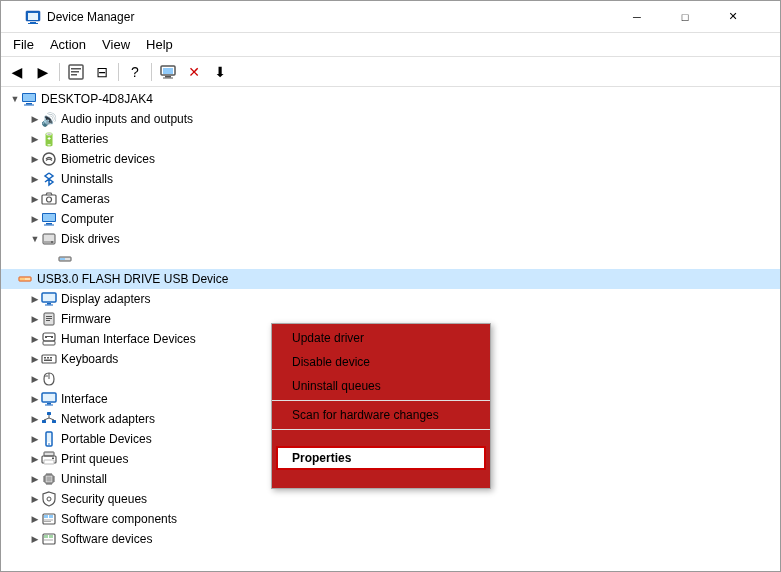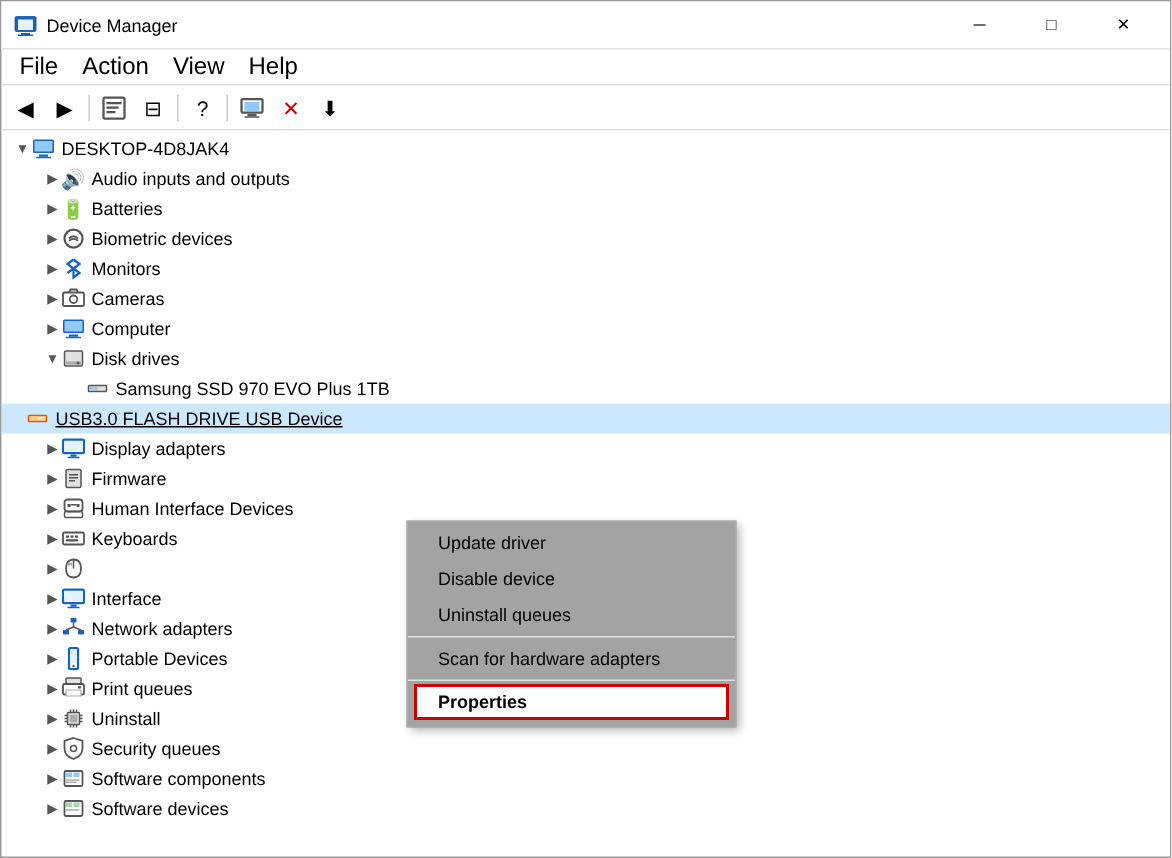--- a/index.html
+++ b/index.html
@@ -17,21 +17,21 @@
       background: #fff;
       border: 1px solid #999;
       display: flex;
       flex-direction: column;
     }
     .title-bar {
       background: #fff;
       height: 32px;
       display: flex;
       align-items: center;
-      padding: 0 8px;
+      padding: 0 24px;
       border-bottom: 1px solid #e0e0e0;
       justify-content: space-between;
     }
     .title-bar-left {
       display: flex;
       align-items: center;
       gap: 6px;
     }
     .title-text {
       font-size: 12px;
@@ -57,21 +57,21 @@
     .menu-bar {
       height: 24px;
       display: flex;
       align-items: center;
       padding: 0 4px;
       border-bottom: 1px solid #e0e0e0;
     }
     .menu-item {
       padding: 2px 8px;
       cursor: pointer;
-      font-size: 16px;
+      font-size: 13px;
     }
 
     .toolbar {
       height: 30px;
       display: flex;
       align-items: center;
       padding: 0 4px;
       border-bottom: 1px solid #e0e0e0;
       gap: 2px;
     }
@@ -138,39 +138,39 @@
       font-size: 13px;
       flex-shrink: 0;
     }
     .item-label {
       font-size: 12px;
     }
 
     
     .context-menu {
       position: absolute;
-      top: 260px;
+      top: 236px;
       left: 270px;
       width: 220px;
-      background: #a3a3a3;
+      background: #b91c1c;
       border: 1px solid #aaa;
       box-shadow: 2px 2px 6px rgba(0,0,0,0.3);
       z-index: 100;
       padding: 2px 0;
     }
     .ctx-item {
       padding: 5px 20px;
       cursor: pointer;
       font-size: 12px;
     }
     .ctx-item.highlighted {
       background: #fff;
       font-weight: bold;
       border: 2px solid #cc0000;
-      margin: 2px 4px;
+      margin: 16px 4px;
       padding: 3px 14px;
     }
     .ctx-separator {
       height: 1px;
       background: #e0e0e0;
       margin: 2px 0;
     }
 
     
     .usb-item {
@@ -308,21 +308,21 @@
         <span class="item-label">Biometric devices</span>
       </div>
 
       <div class="tree-item" style="padding-left:28px;">
         <span class="expand-arrow">▶</span>
         <span class="tree-icon bt-icon">
           <svg width="16" height="16" viewBox="0 0 16 16">
             <path d="M8 2 L12 5 L8 8 L12 11 L8 14 L8 8 L4 11 L8 8 L4 5 L8 2" fill="none" stroke="#1565c0" stroke-width="1.5"></path>
           </svg>
         </span>
-        <span class="item-label">Monitors</span>
+        <span class="item-label">Uninstalls</span>
       </div>
 
       <div class="tree-item" style="padding-left:28px;">
         <span class="expand-arrow">▶</span>
         <span class="tree-icon cam-icon">
           <svg width="16" height="16" viewBox="0 0 16 16">
             <rect x="1" y="4" width="14" height="9" rx="1" fill="none" stroke="#555" stroke-width="1.2"></rect>
             <circle cx="8" cy="8.5" r="2.5" fill="none" stroke="#555" stroke-width="1.2"></circle>
             <path d="M5 4 L6 2 L10 2 L11 4" fill="none" stroke="#555" stroke-width="1.2"></path>
           </svg>
@@ -356,24 +356,23 @@
       </div>
 
       <div class="tree-item" style="padding-left:44px;">
         <span class="expand-arrow" style="visibility:hidden;">▶</span>
         <span class="tree-icon">
           <svg width="16" height="16" viewBox="0 0 16 16">
             <rect x="2" y="6" width="12" height="4" rx="0.5" fill="#e0e0e0" stroke="#555" stroke-width="1"></rect>
             <rect x="3" y="7" width="5" height="2" fill="#90caf9"></rect>
           </svg>
         </span>
-        <span class="item-label">Samsung SSD 970 EVO Plus 1TB</span>
-      </div>
-
-      <div class="tree-item usb-item" style="text-decoration:underline;">
+      </div>
+
+      <div class="tree-item usb-item" style="">
         <span class="expand-arrow" style="visibility:hidden;">▶</span>
         <span class="tree-icon usb-icon">
           <svg width="16" height="16" viewBox="0 0 16 16">
             <rect x="2" y="6" width="12" height="4" rx="0.5" fill="#ffe0b2" stroke="#e65100" stroke-width="1"></rect>
             <rect x="3" y="7" width="5" height="2" fill="#ffcc80"></rect>
           </svg>
         </span>
         <span class="item-label">USB3.0 FLASH DRIVE USB Device</span>
       </div>
 
@@ -554,20 +553,20 @@
           </svg>
         </span>
         <span class="item-label">Software devices</span>
       </div>
 
       <div class="context-menu">
         <div class="ctx-item">Update driver</div>
         <div class="ctx-item">Disable device</div>
         <div class="ctx-item">Uninstall queues</div>
         <div class="ctx-separator"></div>
-        <div class="ctx-item">Scan for hardware adapters</div>
+        <div class="ctx-item">Scan for hardware changes</div>
         <div class="ctx-separator"></div>
         <div class="ctx-item highlighted">Properties</div>
       </div>
     </div>
   </div>
 
 </div>
 
 </body></html>

